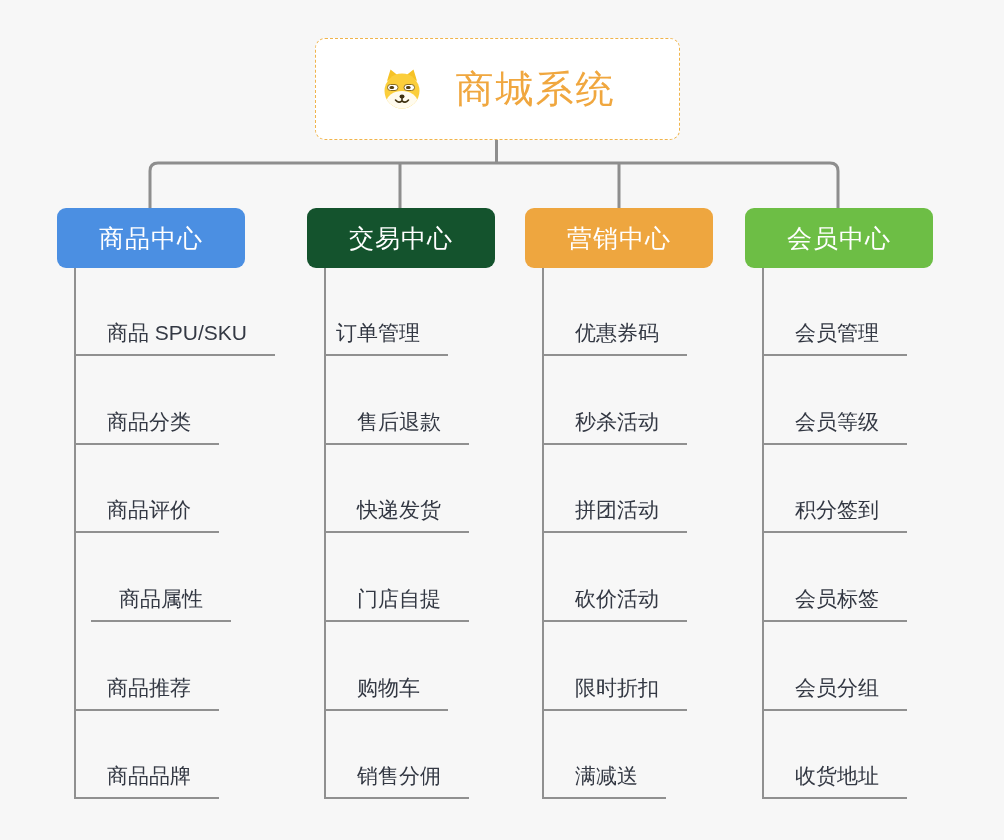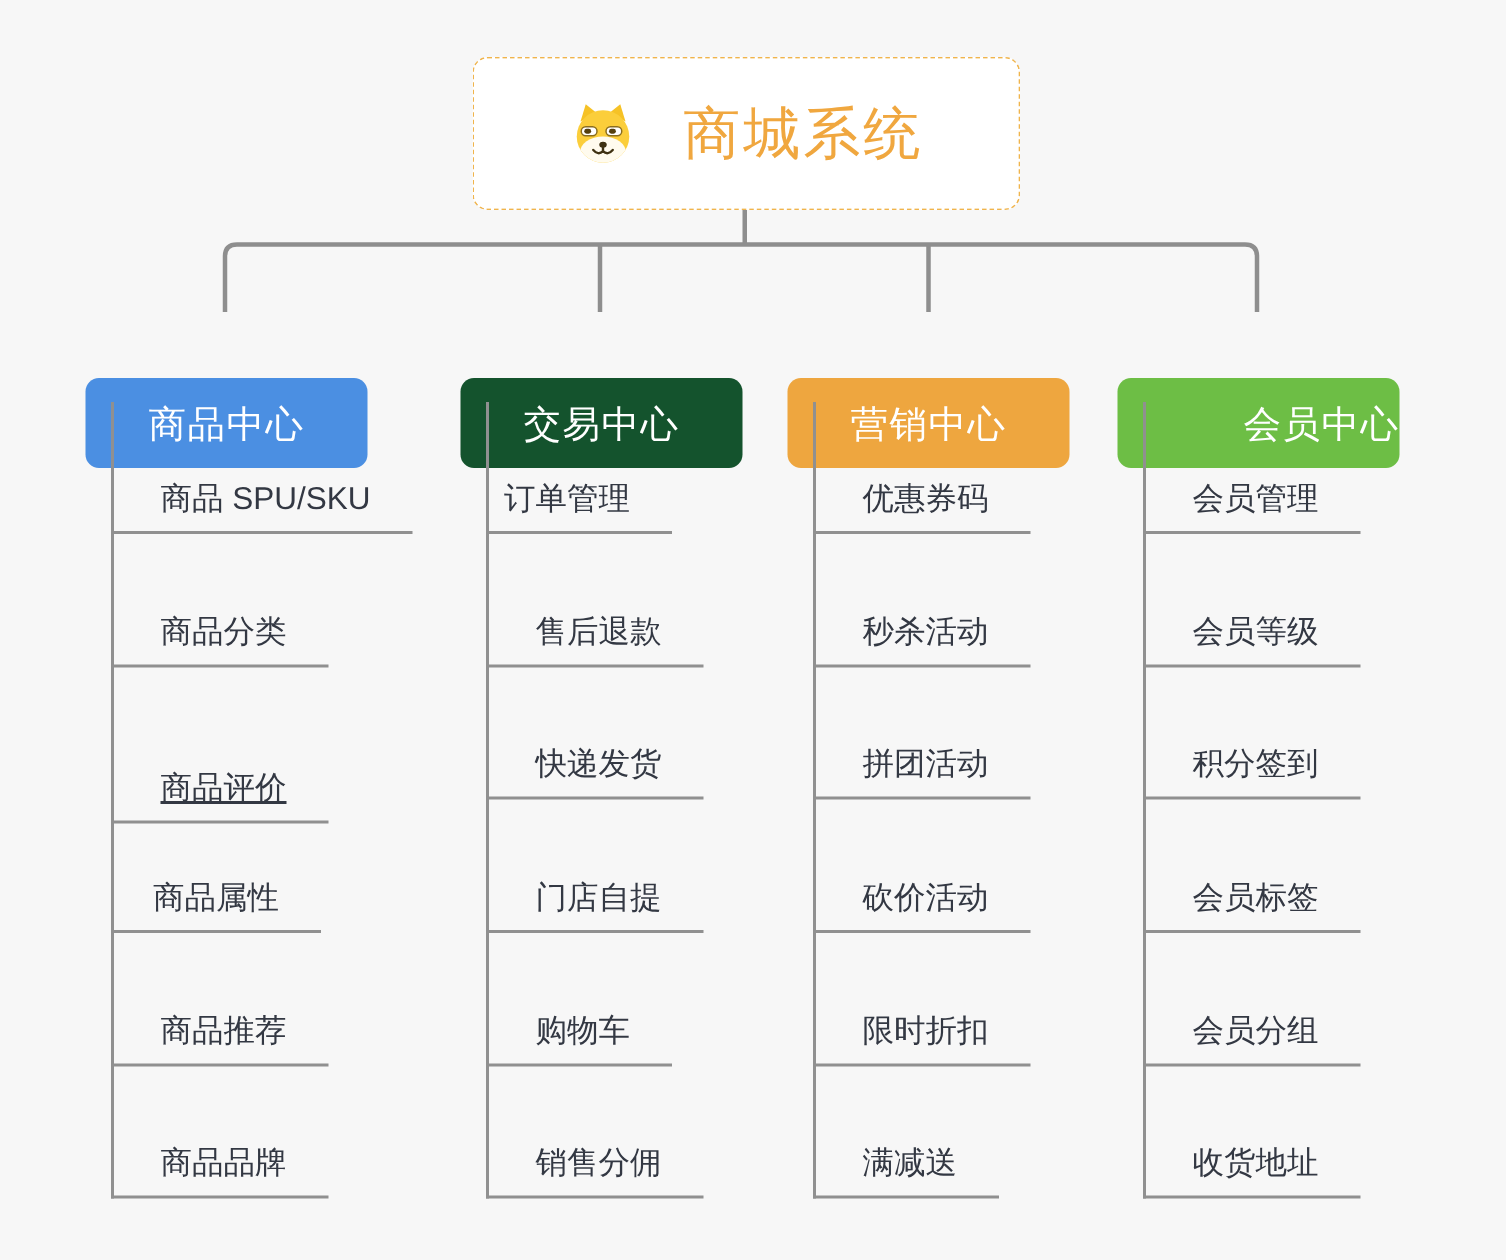--- a/index.html
+++ b/index.html
@@ -36,21 +36,20 @@
     letter-spacing: 2px;
     color: var(--accent, #F0A73F);
   }
   .dog-icon { width: 44px; height: 44px; display: block; }
   .branch-box {
     position: absolute;
     border-radius: 9px;
     display: flex;
     align-items: center;
     justify-content: center;
-    margin-top: 44px;
   }
   .branch-label {
     color: var(--branch-text, #fff);
     font-size: 25px;
     letter-spacing: 1px;
   }
   .vline {
     position: absolute;
     width: 2px;
     background: var(--leaf-line, #909090);
@@ -98,22 +97,22 @@
     <span class="root-title">商城系统</span>
   </div>
 
   <div id="branches">
       <div class="branch-box" style="left: 57px; top: 208px; width: 188px; height: 60px; background: rgb(75, 143, 226);">
         <span class="branch-label">商品中心</span>
       </div>
       <div class="vline" style="left: 74px; top: 268px; height: 531px;"></div>
       <div class="leaf" style="left: 74px; top: 319px;">商品 SPU/SKU</div>
       <div class="leaf" style="left: 74px; top: 408px;">商品分类</div>
-      <div class="leaf" style="left: 74px; top: 512px; text-decoration: underline;">商品评价</div>
-      <div class="leaf" style="left: 74px; top: 585px; padding-left: 28px;">商品属性</div>
+      <div class="leaf" style="left: 74px; top: 496px;">商品评价</div>
+      <div class="leaf" style="left: 91px; top: 585px; padding-left: 28px;">商品属性</div>
       <div class="leaf" style="left: 74px; top: 674px;">商品推荐</div>
       <div class="leaf" style="left: 74px; top: 762px;">商品品牌</div>
       <div class="branch-box" style="left: 307px; top: 208px; width: 188px; height: 60px; background: #14532d;">
         <span class="branch-label">交易中心</span>
       </div>
       <div class="vline" style="left: 324px; top: 268px; height: 531px;"></div>
       <div class="leaf" style="left: 324px; top: 319px; padding-left: 12px;">订单管理</div>
       <div class="leaf" style="left: 324px; top: 408px;">售后退款</div>
       <div class="leaf" style="left: 324px; top: 496px;">快递发货</div>
       <div class="leaf" style="left: 324px; top: 585px;">门店自提</div>
@@ -122,21 +121,21 @@
       <div class="branch-box" style="left: 525px; top: 208px; width: 188px; height: 60px; background: rgb(238, 166, 63);">
         <span class="branch-label">营销中心</span>
       </div>
       <div class="vline" style="left: 542px; top: 268px; height: 531px;"></div>
       <div class="leaf" style="left: 542px; top: 319px;">优惠券码</div>
       <div class="leaf" style="left: 542px; top: 408px;">秒杀活动</div>
       <div class="leaf" style="left: 542px; top: 496px;">拼团活动</div>
       <div class="leaf" style="left: 542px; top: 585px;">砍价活动</div>
       <div class="leaf" style="left: 542px; top: 674px;">限时折扣</div>
       <div class="leaf" style="left: 542px; top: 762px; text-align: right;">满减送</div>
-      <div class="branch-box" style="left: 745px; top: 208px; width: 188px; height: 60px; background: rgb(109, 190, 69); justify-content: flex-end;">
+      <div class="branch-box" style="left: 745px; top: 208px; width: 188px; height: 60px; background: rgb(109, 190, 69);">
         <span class="branch-label">会员中心</span>
       </div>
       <div class="vline" style="left: 762px; top: 268px; height: 531px;"></div>
       <div class="leaf" style="left: 762px; top: 319px;">会员管理</div>
       <div class="leaf" style="left: 762px; top: 408px;">会员等级</div>
       <div class="leaf" style="left: 762px; top: 496px;">积分签到</div>
       <div class="leaf" style="left: 762px; top: 585px;">会员标签</div>
       <div class="leaf" style="left: 762px; top: 674px;">会员分组</div>
       <div class="leaf" style="left: 762px; top: 762px;">收货地址</div>
     </div>

